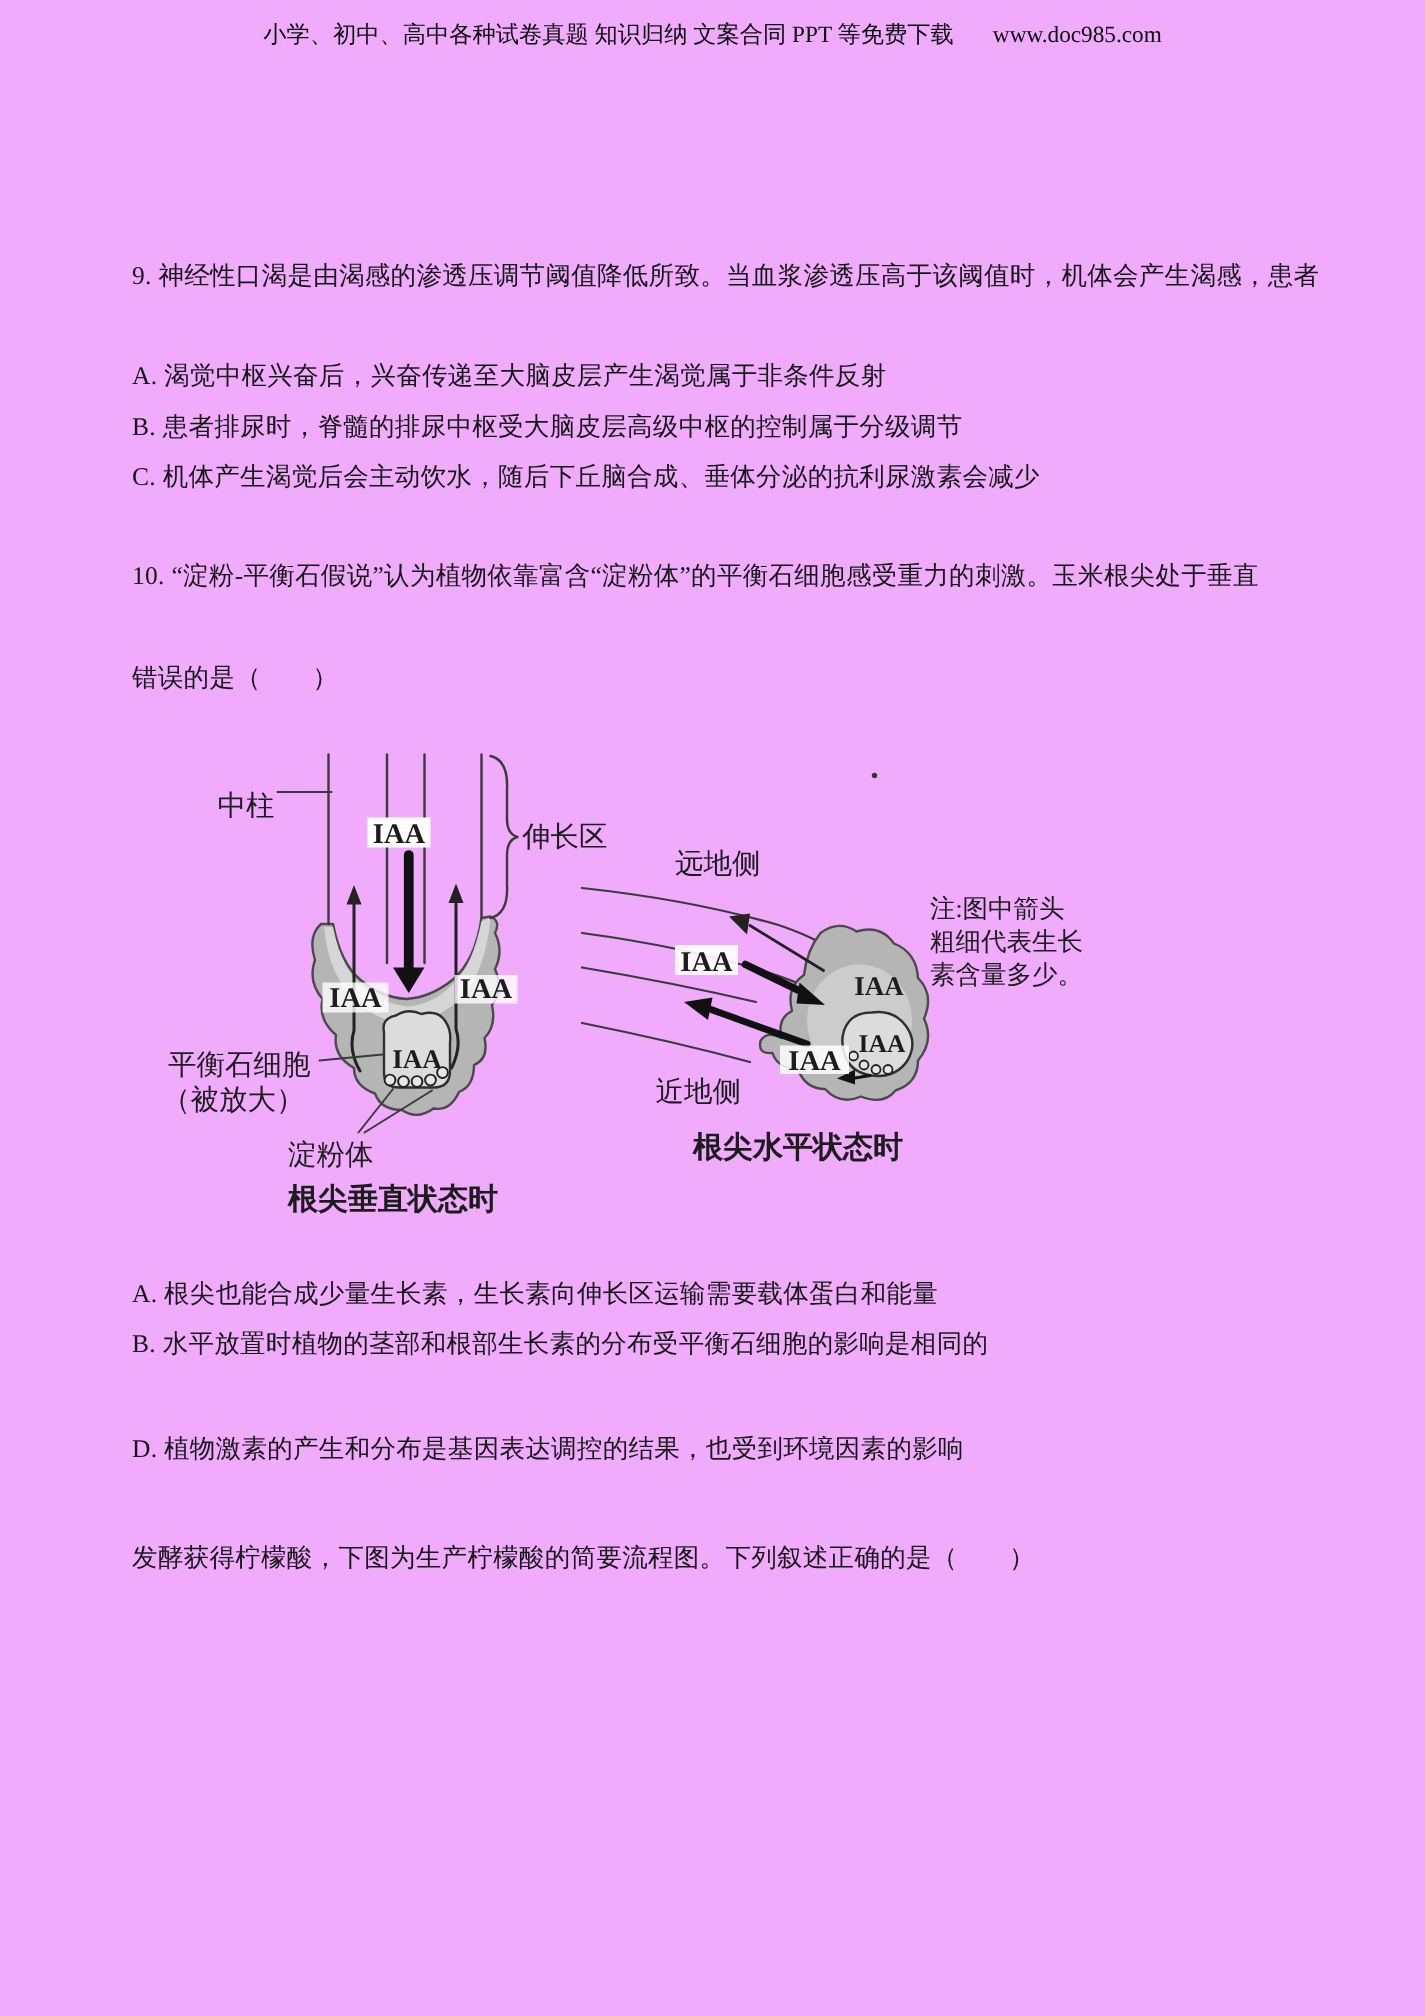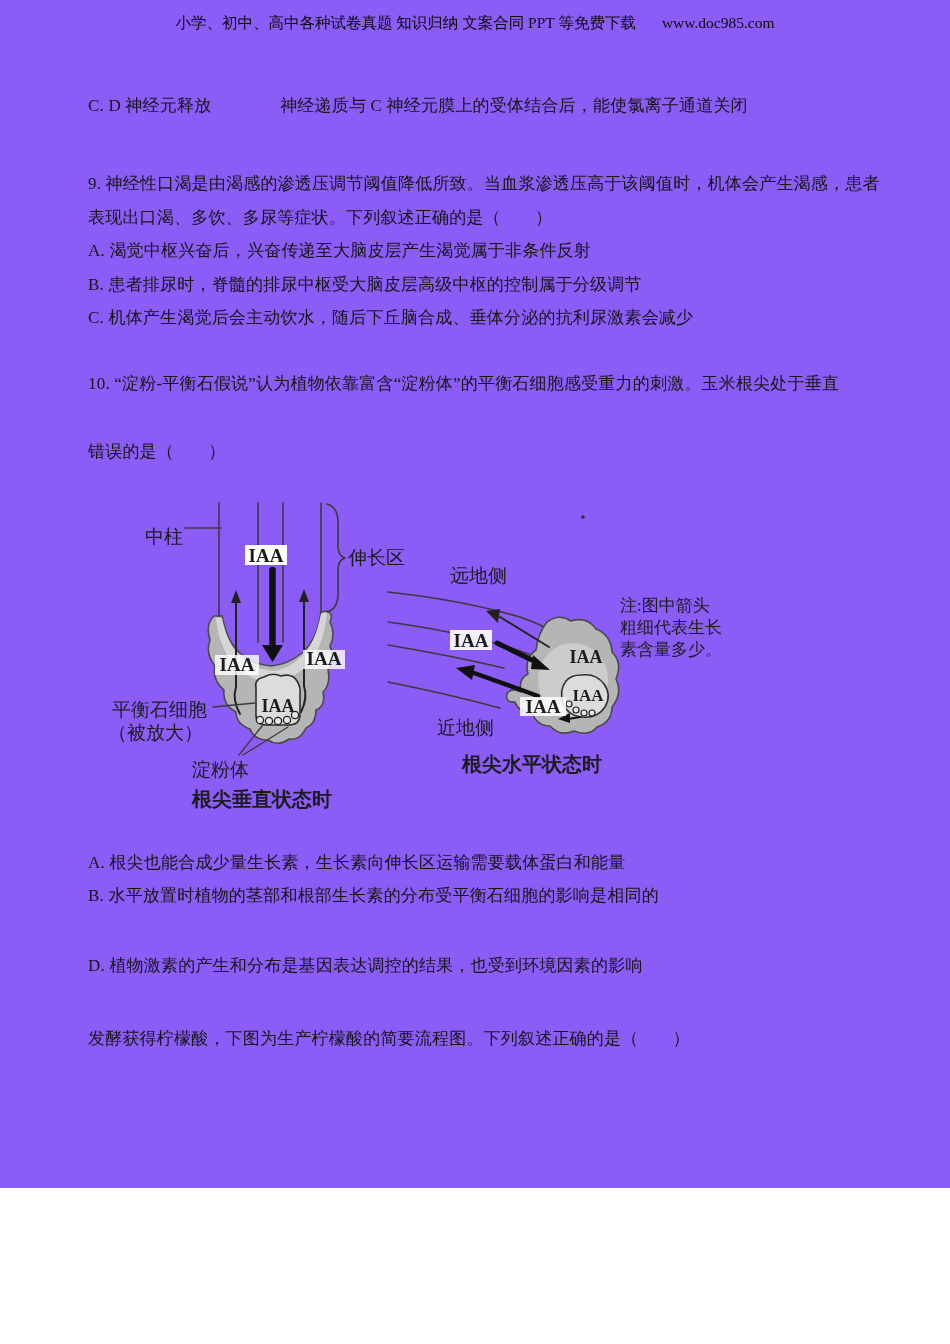--- a/index.html
+++ b/index.html
@@ -1,35 +1,33 @@
 <!DOCTYPE html>
 <html><head>
 <meta charset="utf-8">
 <style>
   html,body{margin:0;padding:0;background:#fff;}
-  .page{position:relative;width:950px;height:1188px;background:#8b5cf6;overflow:hidden;
+  .page{position:relative;width:950px;height:1344px;background:#f0abfc;overflow:hidden;
         font-family:"Liberation Serif","DejaVu Serif",serif;color:#161616;}
   .hdr{position:absolute;top:13px;left:0;width:950px;text-align:center;
        font-size:15.5px;white-space:pre;color:#0a0a0a;}
   .hdr .site{margin-left:26px;}
   .tl{position:absolute;left:88px;font-size:17px;line-height:22px;white-space:pre;
       letter-spacing:0.2px;color:#161616;}
   svg text{font-family:"Liberation Serif","DejaVu Serif",serif;fill:#1c1c1c;}
   .dg{position:absolute;left:0;top:0;}
 </style>
 </head>
 <body>
 
 <div class="page">
 
   <div class="hdr"><span>小学、初中、高中各种试卷真题 知识归纳 文案合同 PPT 等免费下载</span><span class="site">www.doc985.com</span></div>
 
-  <div class="tl" style="top:95px">C. D 神经元释放　　　　神经递质与 C 神经元膜上的受体结合后，能使氯离子通道关闭</div>
   <div class="tl" style="top:173px">9. 神经性口渴是由渴感的渗透压调节阈值降低所致。当血浆渗透压高于该阈值时，机体会产生渴感，患者</div>
-  <div class="tl" style="top:207px">表现出口渴、多饮、多尿等症状。下列叙述正确的是（　　）</div>
   <div class="tl" style="top:240px">A. 渴觉中枢兴奋后，兴奋传递至大脑皮层产生渴觉属于非条件反射</div>
   <div class="tl" style="top:274px">B. 患者排尿时，脊髓的排尿中枢受大脑皮层高级中枢的控制属于分级调节</div>
   <div class="tl" style="top:307px">C. 机体产生渴觉后会主动饮水，随后下丘脑合成、垂体分泌的抗利尿激素会减少</div>
   <div class="tl" style="top:373px">10. “淀粉-平衡石假说”认为植物依靠富含“淀粉体”的平衡石细胞感受重力的刺激。玉米根尖处于垂直</div>
   <div class="tl" style="top:441px">错误的是（　　）</div>
   <div class="tl" style="top:885px">B. 水平放置时植物的茎部和根部生长素的分布受平衡石细胞的影响是相同的</div>
   <div class="tl" style="top:852px">A. 根尖也能合成少量生长素，生长素向伸长区运输需要载体蛋白和能量</div>
   <div class="tl" style="top:955px">D. 植物激素的产生和分布是基因表达调控的结果，也受到环境因素的影响</div>
   <div class="tl" style="top:1028px">发酵获得柠檬酸，下图为生产柠檬酸的简要流程图。下列叙述正确的是（　　）</div>
 

